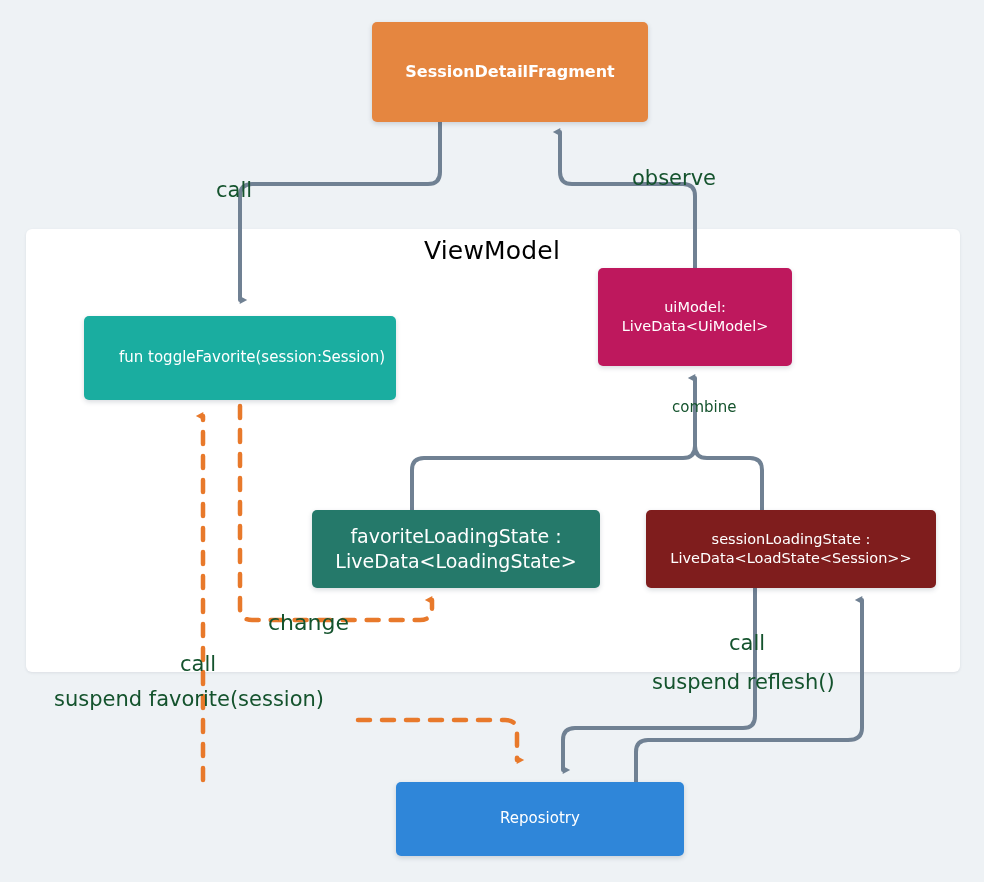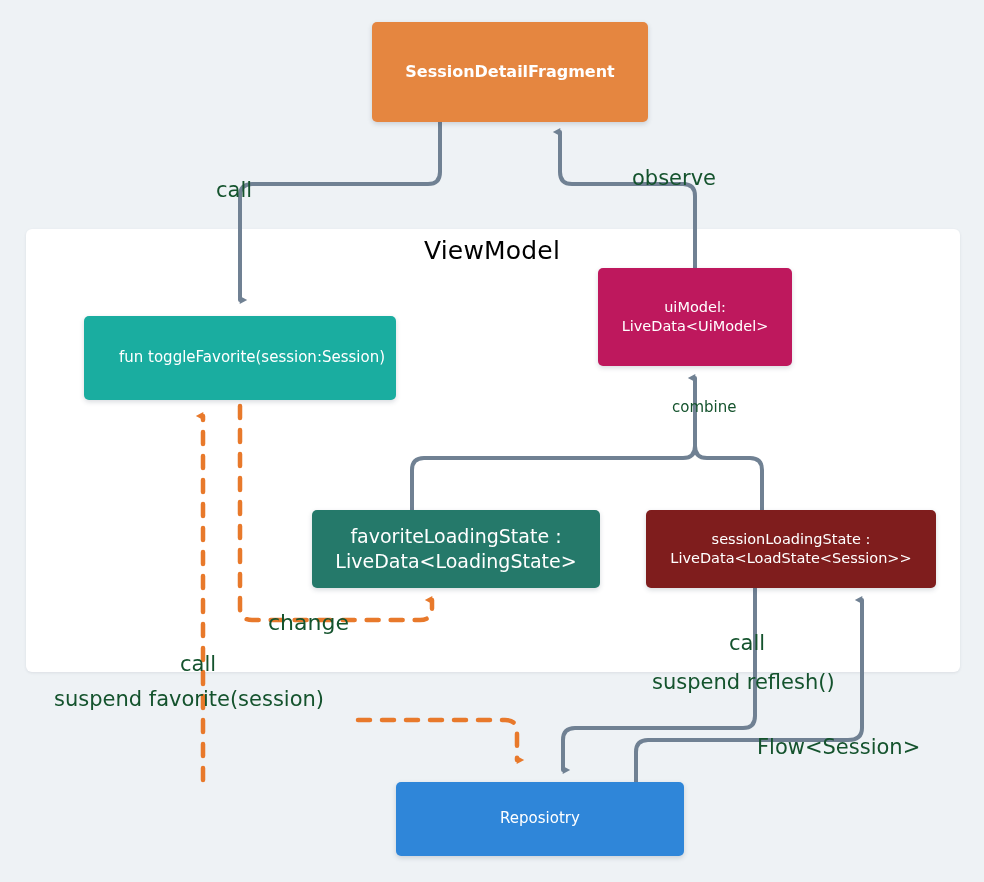--- a/index.html
+++ b/index.html
@@ -178,15 +178,14 @@
   <div class="node node-repo">Reposiotry</div>
 
   <div class="elabel lbl-call-top">call</div>
   <div class="elabel lbl-observe">observe</div>
   <div class="elabel lbl-combine">combine</div>
   <div class="elabel lbl-change">change</div>
   <div class="elabel lbl-call-left">call</div>
   <div class="elabel lbl-suspend-fav">suspend favorite(session)</div>
   <div class="elabel lbl-call-right">call</div>
   <div class="elabel lbl-suspend-ref">suspend reflesh()</div>
-  <div class="elabel lbl-flow">Flow&lt;Session&gt;</div>
 
 </div>
 
 </body></html>

